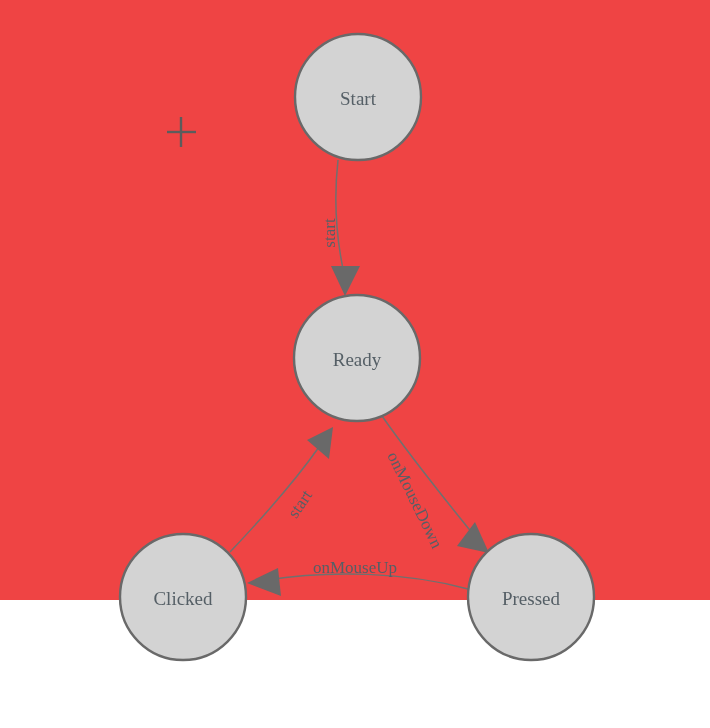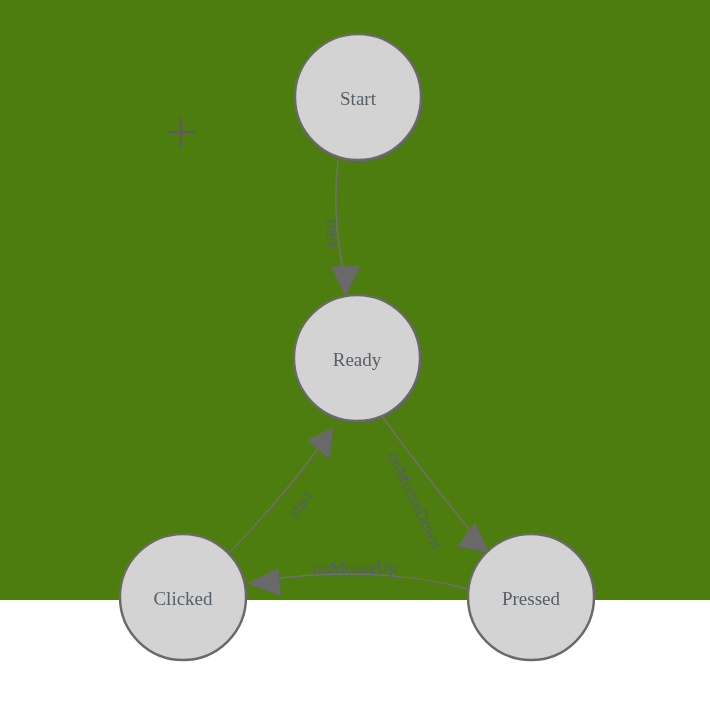--- a/index.html
+++ b/index.html
@@ -10,21 +10,21 @@
   body {
     width: 710px;
     height: 728px;
     overflow: hidden;
     font-family: "Liberation Serif", "DejaVu Serif", serif;
   }
   #canvas-root {
     position: relative;
     width: 710px;
     height: 600px;
-    background: #4d7c0f;
+    background: #ef4444;
   }
   #diagram-svg {
     position: absolute;
     top: 0;
     left: 0;
     display: block;
   }
   .node-circle {
     fill: #d3d3d3;
     stroke: #696969;

